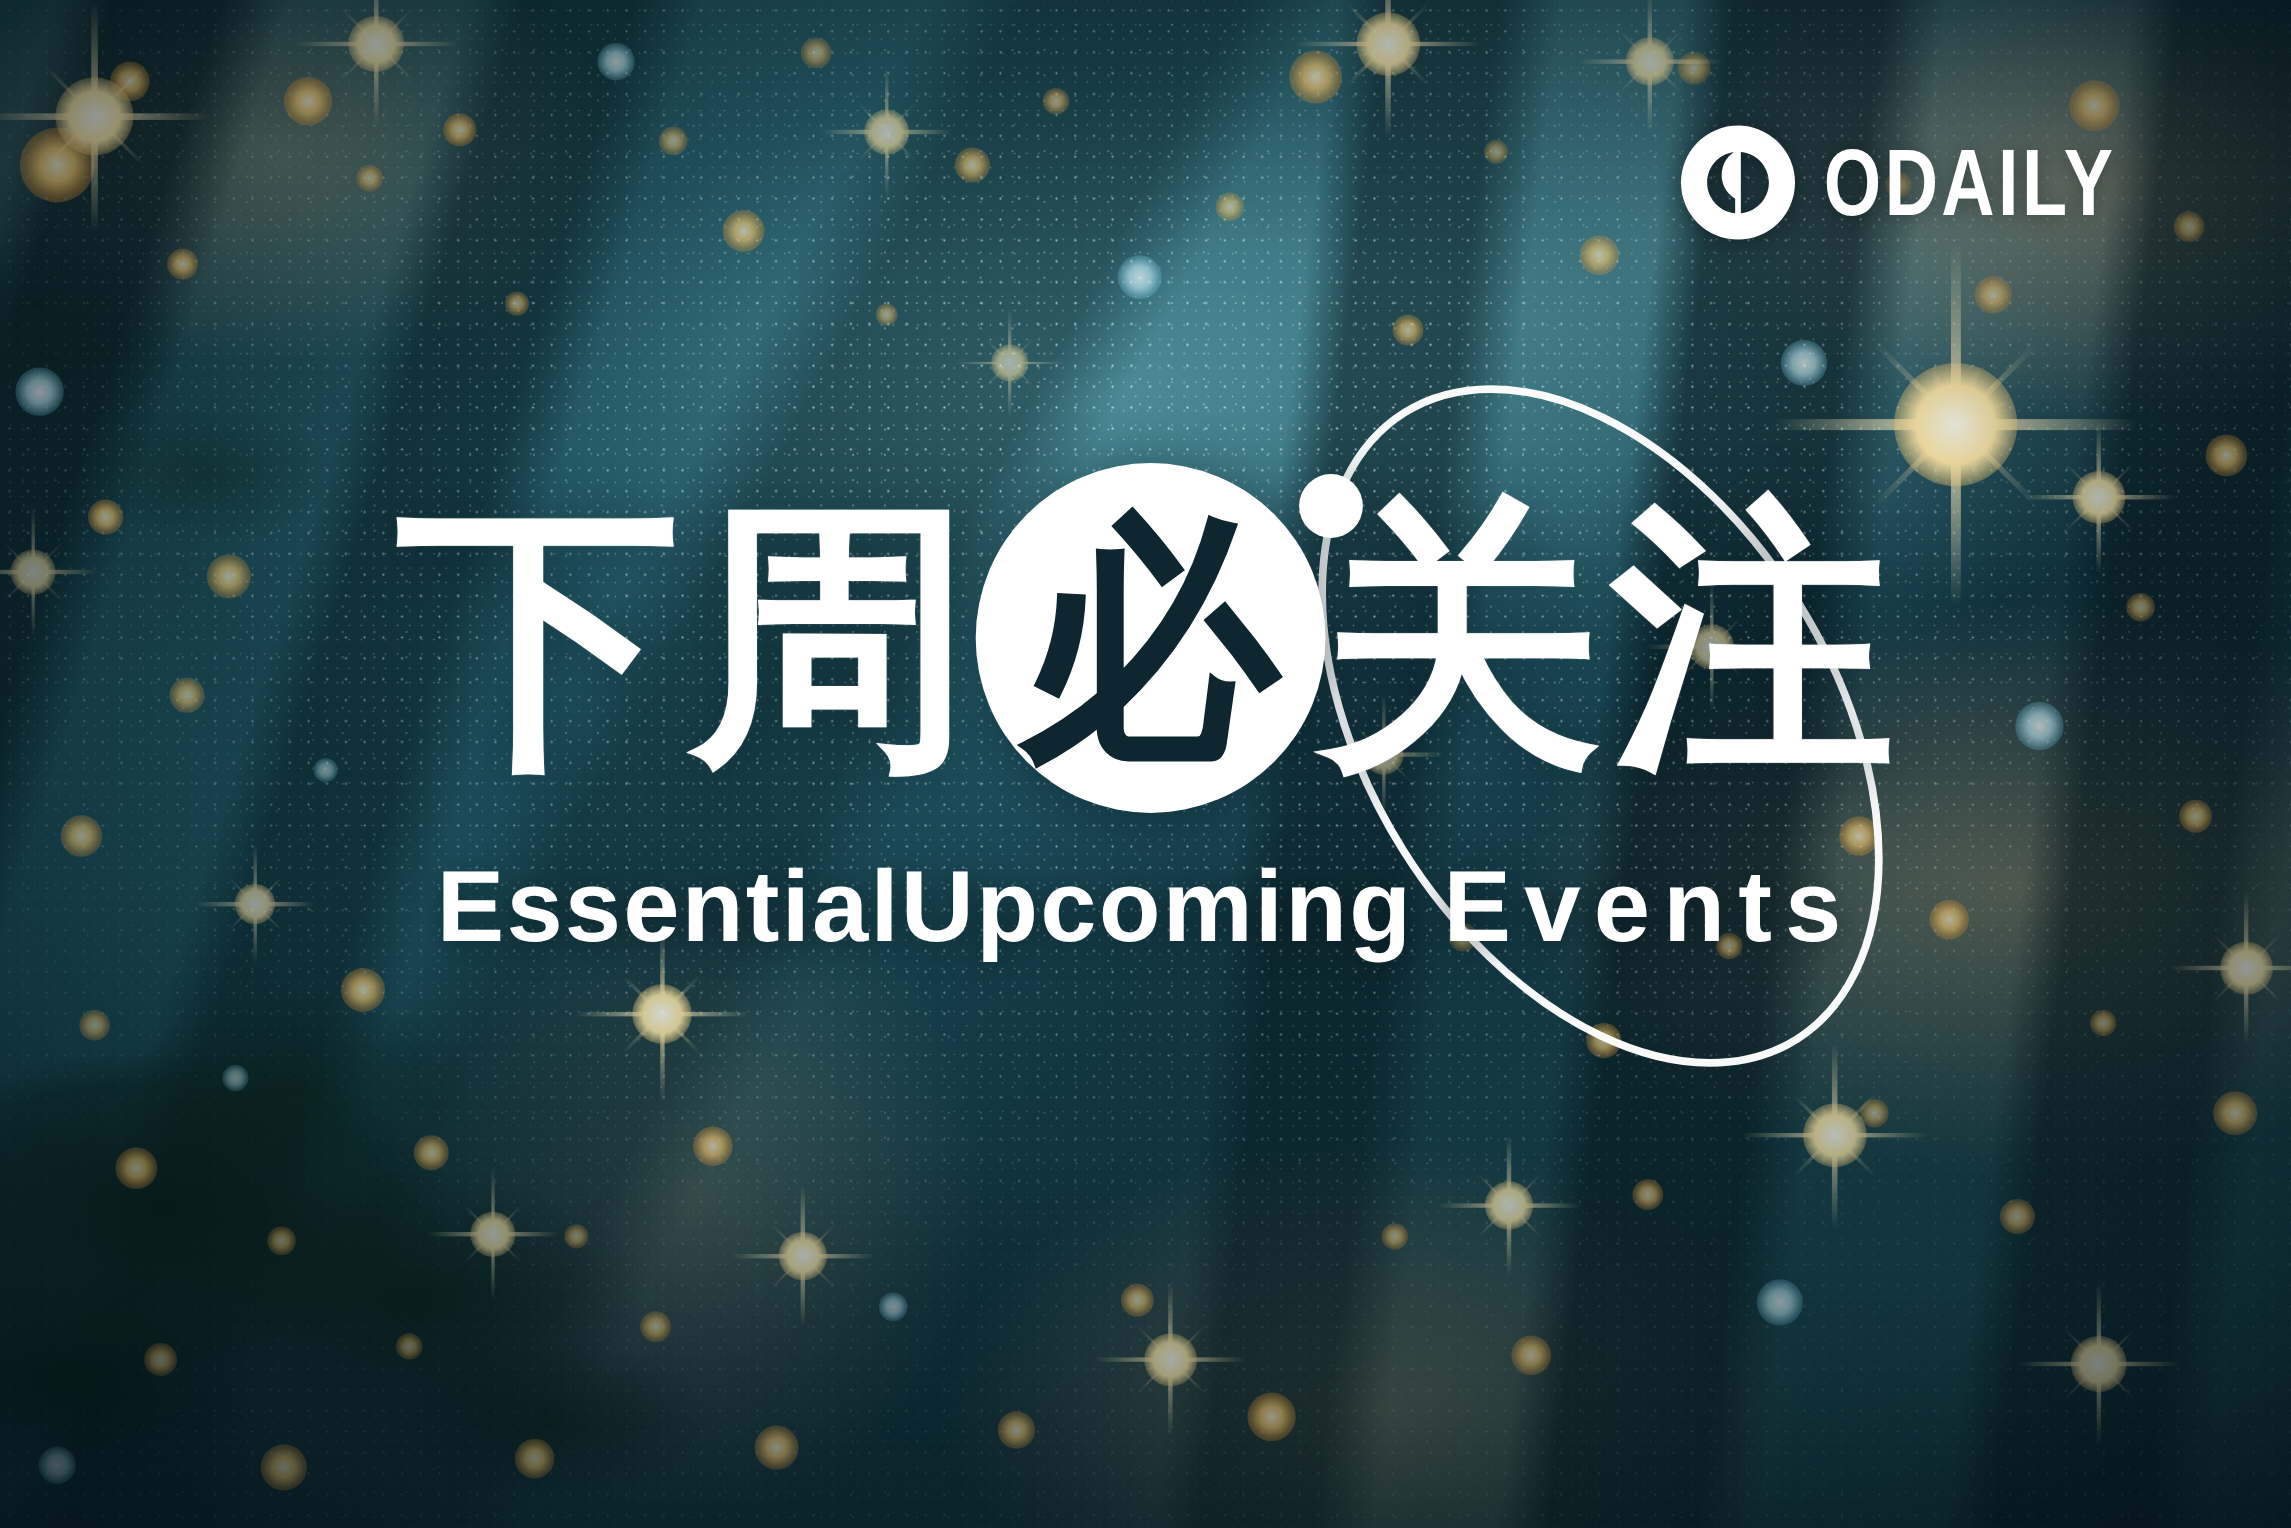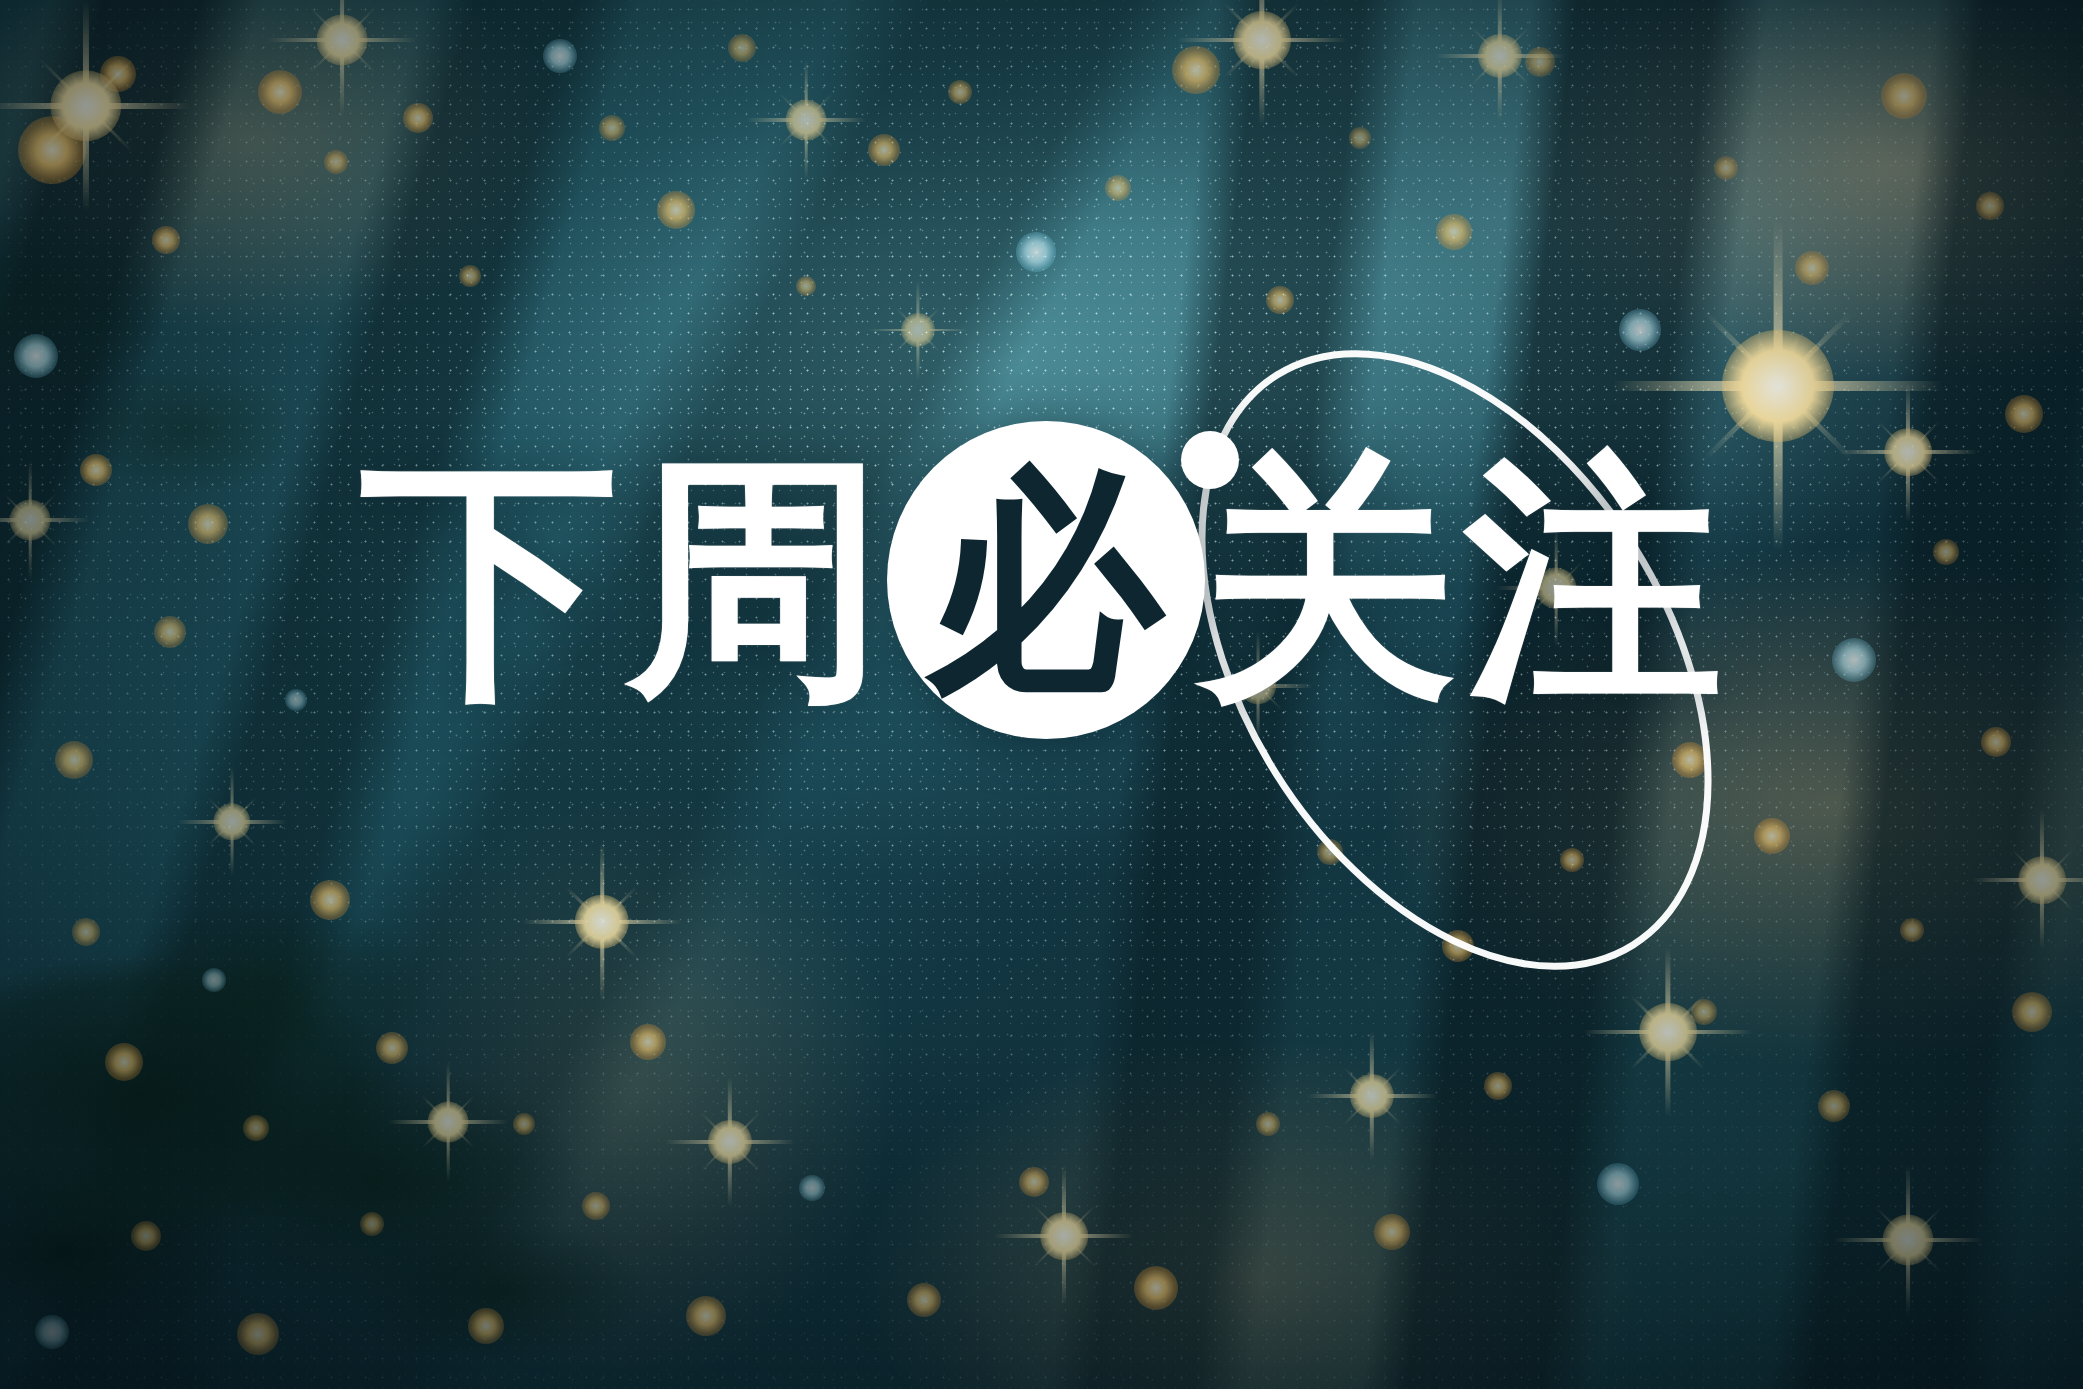--- a/index.html
+++ b/index.html
@@ -487,33 +487,45 @@
         <b></b>
       </div>
     </div>
 
   <div class="bg-layer" id="bg-vignette"></div>
 
   <svg id="orbit" viewBox="0 0 560 720" fill="none">
     <ellipse cx="280" cy="360" rx="212" ry="336" transform="rotate(-32 280 360)" stroke="#ffffff" stroke-width="7" fill="none" stroke-linecap="round" opacity="0.97"></ellipse>
   </svg>
 
+  <div id="logo">
+    <svg class="mark" viewBox="0 0 100 100">
+      <path fill="#ffffff" fill-rule="evenodd" d="M50 2a48 48 0 1 0 0 96 48 48 0 0 0 0-96zm0 22c-14.36 0-26 11.64-26 26s11.64 26 26 26 26-11.64 26-26-11.64-26-26-26z"></path>
+      <path fill="#ffffff" d="M50 22.5c-8.2 3.4-13.8 11.6-13.8 21.1 0 9.4 5.6 17.6 13.8 21.0V22.5z"></path>
+      <rect fill="#ffffff" x="47.6" y="22" width="4.8" height="74" rx="2.4"></rect>
+    </svg>
+    <div class="wordmark">ODAILY</div>
+  </div>
 
   <div id="title-block">
 
     <div id="cn-title">
       <span class="cn-ch spaced">下</span>
       <span class="cn-ch spaced">周</span>
 
       <span id="bi-wrap">
         <span id="bi-disc"></span>
         <span id="bi-dot"></span>
         <span id="bi-char">必</span>
       </span>
 
       <span class="cn-ch spaced">关</span>
       <span class="cn-ch">注</span>
     </div>
 
+    <div id="en-subtitle">
+      <span>EssentialUpcoming</span>
+      <span class="sp">Events</span>
+    </div>
 
   </div>
 
 </div>
 
 </body></html>

